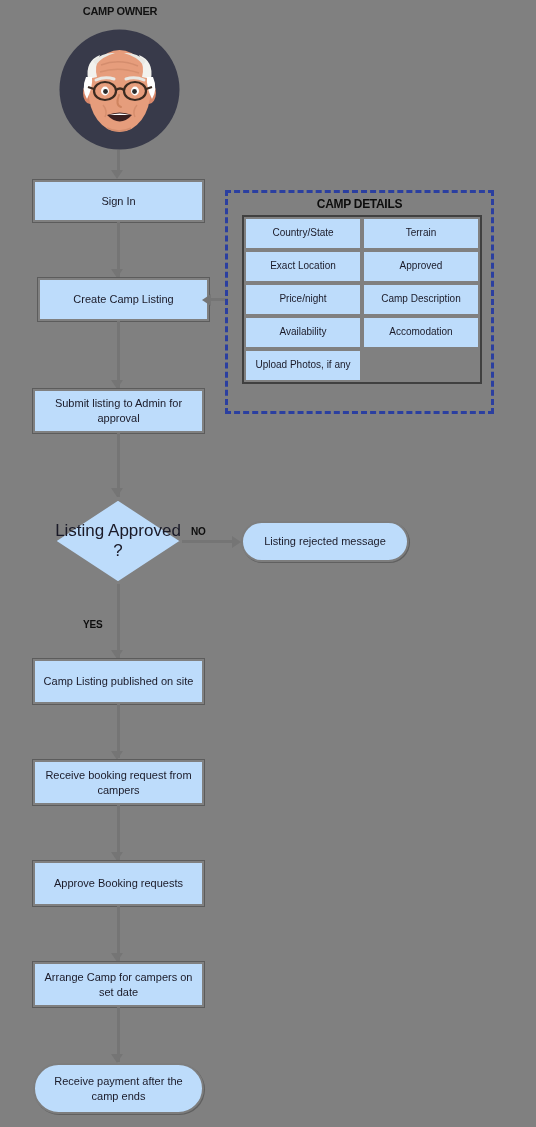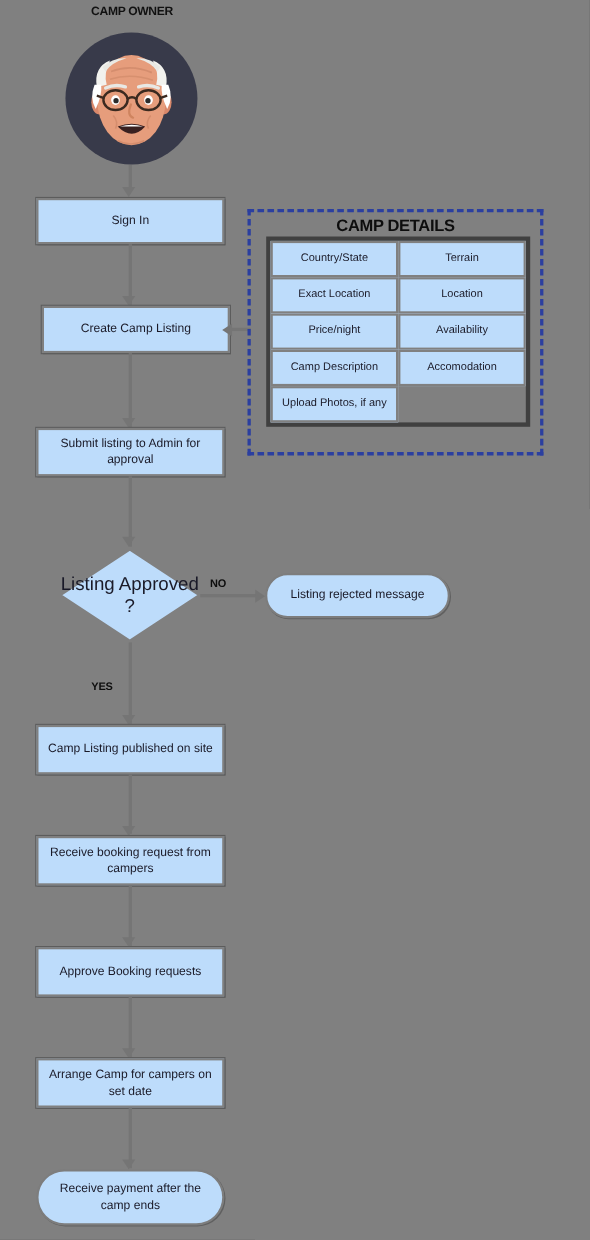--- a/index.html
+++ b/index.html
@@ -119,31 +119,31 @@
     position: absolute;
     box-sizing: border-box;
     border: 3px dashed #2b3fa0;
     background: transparent;
   }
   .group-title {
     position: absolute;
     width: 100%;
     text-align: center;
     top: 4px;
-    font-size: 15px;
+    font-size: 12px;
     font-weight: bold;
     color: #0d0d0d;
     letter-spacing: -0.3px;
   }
   .detail-grid {
     position: absolute;
     display: grid;
     grid-template-columns: 1fr 1fr;
     gap: 0px;
-    border: 4px solid #404040;
+    border: 2px solid #404040;
     box-sizing: border-box;
   }
   .detail-cell {
     box-sizing: border-box;
     background: #bddcfb;
     border: 2px solid #808080;
     display: flex;
     align-items: center;
     justify-content: center;
     text-align: center;
@@ -266,22 +266,22 @@
   <div class="arrowhead arrow-down" style="left:111px; top:1054px;"></div>
 
   <div class="node terminator" style="left:33px; top:1063px; width:171px; height:51px;">Receive payment after the camp ends</div>
 
   <div class="group-box" style="left:225px; top:190px; width:269px; height:224px;">
     <div class="group-title">CAMP DETAILS</div>
     <div class="detail-grid" style="left:14px; top:22px; width:240px;">
       <div class="detail-cell">Country/State</div>
       <div class="detail-cell">Terrain</div>
       <div class="detail-cell">Exact Location</div>
-      <div class="detail-cell">Location</div>
+      <div class="detail-cell">Approved</div>
       <div class="detail-cell">Price/night</div>
+      <div class="detail-cell">Camp Description</div>
       <div class="detail-cell">Availability</div>
-      <div class="detail-cell">Camp Description</div>
       <div class="detail-cell">Accomodation</div>
       <div class="detail-cell">Upload Photos, if any</div>
     </div>
   </div>
 
 </div>
 
 </body></html>

